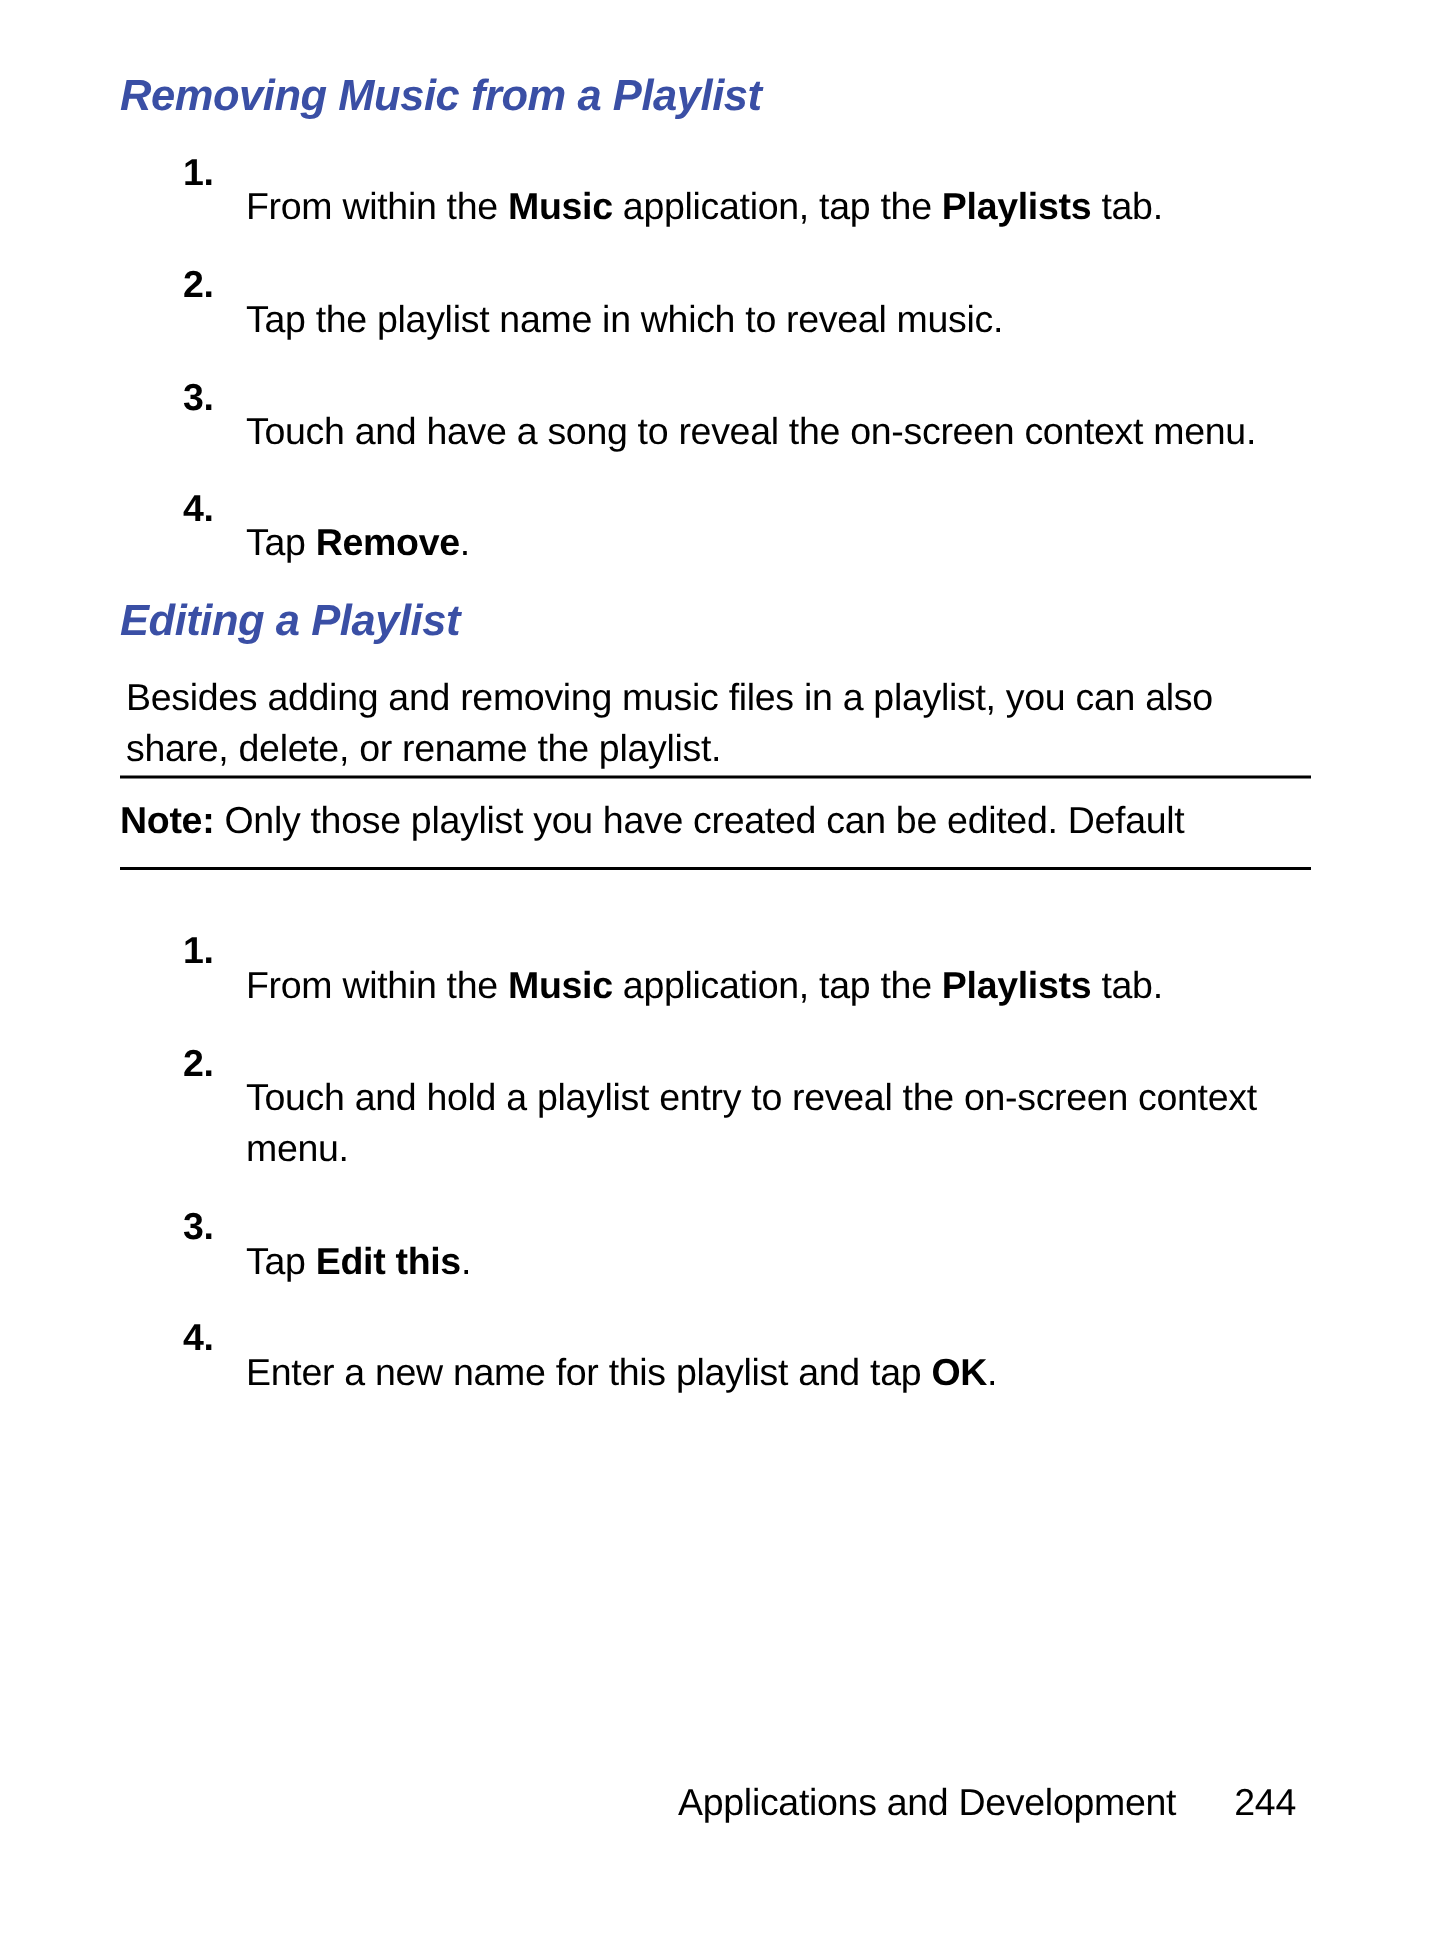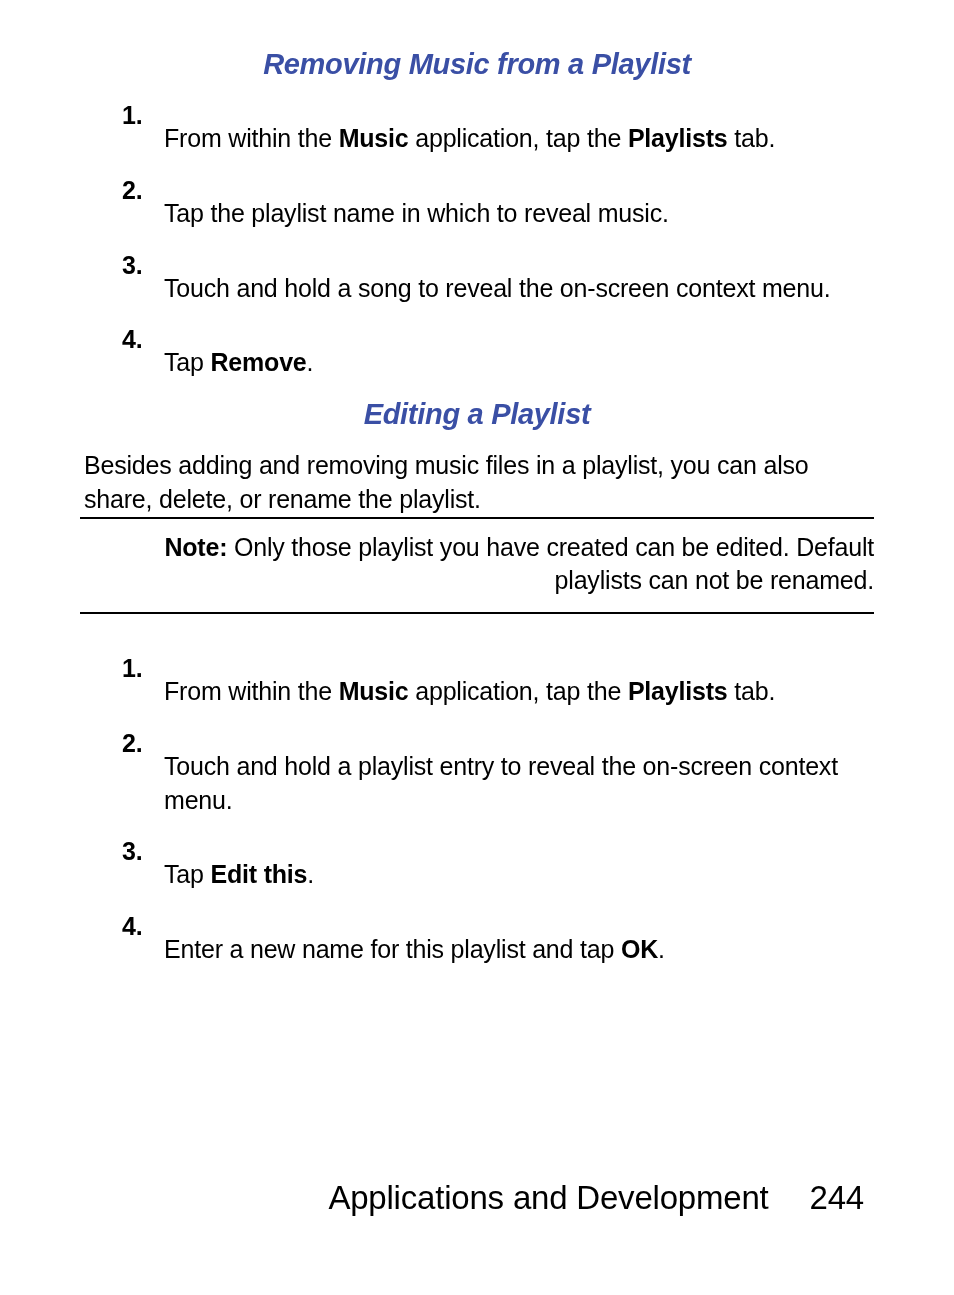--- a/index.html
+++ b/index.html
@@ -17,21 +17,20 @@
       padding: 40px 80px 0 80px;
     }
     .section-heading {
       color: #3a4fa5;
       font-style: italic;
       font-weight: bold;
       font-size: 29px;
       margin-bottom: 18px;
       margin-top: 8px;
       letter-spacing: -0.3px;
-      text-align: center;
     }
     .numbered-list {
       list-style: none;
       padding-left: 42px;
     }
     .numbered-list li {
       display: flex;
       margin-bottom: 18px;
       font-size: 25px;
       line-height: 1.35;
@@ -56,34 +55,33 @@
       padding-left: 4px;
     }
     .note-box {
       border-top: 2px solid #000;
       border-bottom: 2px solid #000;
       padding: 12px 0 14px 0;
       margin-bottom: 38px;
       font-size: 25px;
       line-height: 1.35;
       letter-spacing: -0.2px;
-      text-align: right;
     }
     .note-label {
       font-weight: bold;
     }
     .note-indent {
       padding-left: 66px;
       display: block;
     }
     .footer {
       position: absolute;
       bottom: 78px;
       right: 90px;
-      font-size: 33px;
+      font-size: 25px;
       letter-spacing: -0.2px;
       margin-top: 20px;
     }
     .footer-pagenum {
       margin-left: 32px;
     }
   </style>
 </head>
 <body>
 
@@ -95,37 +93,36 @@
     <span class="list-content">
       <span>From within the </span><span class="b">Music</span><span> application, tap the </span><span class="b">Playlists</span><span> tab.</span>
     </span>
   </li>
   <li>
     <span class="list-number">2.</span>
     <span class="list-content">Tap the playlist name in which to reveal music.</span>
   </li>
   <li>
     <span class="list-number">3.</span>
-    <span class="list-content">Touch and hold a song to reveal the on-screen context menu.</span>
+    <span class="list-content">Touch and have a song to reveal the on-screen context menu.</span>
   </li>
   <li>
     <span class="list-number">4.</span>
     <span class="list-content">
       <span>Tap </span><span class="b">Remove</span><span>.</span>
     </span>
   </li>
 </ol>
 
 <h2 class="section-heading">Editing a Playlist</h2>
 
 <p class="intro-text">Besides adding and removing music files in a playlist, you can also share, delete, or rename the playlist.</p>
 
 <div class="note-box">
   <span class="note-label">Note:</span><span> Only those playlist you have created can be edited. Default</span>
-  <span class="note-indent">playlists can not be renamed.</span>
 </div>
 
 <ol class="numbered-list">
   <li>
     <span class="list-number">1.</span>
     <span class="list-content">
       <span>From within the </span><span class="b">Music</span><span> application, tap the </span><span class="b">Playlists</span><span> tab.</span>
     </span>
   </li>
   <li>

